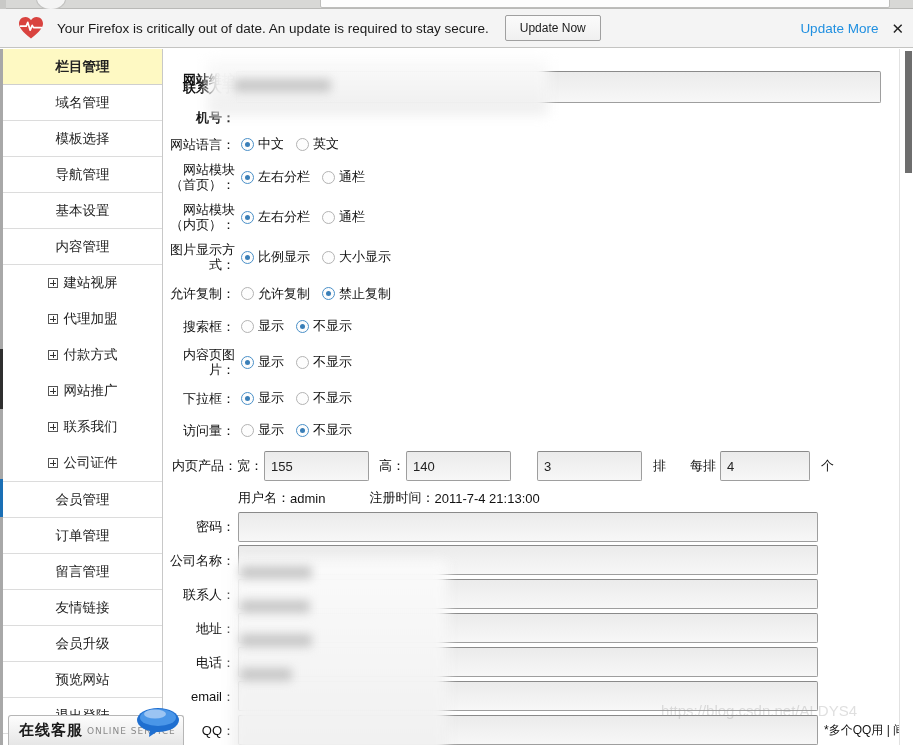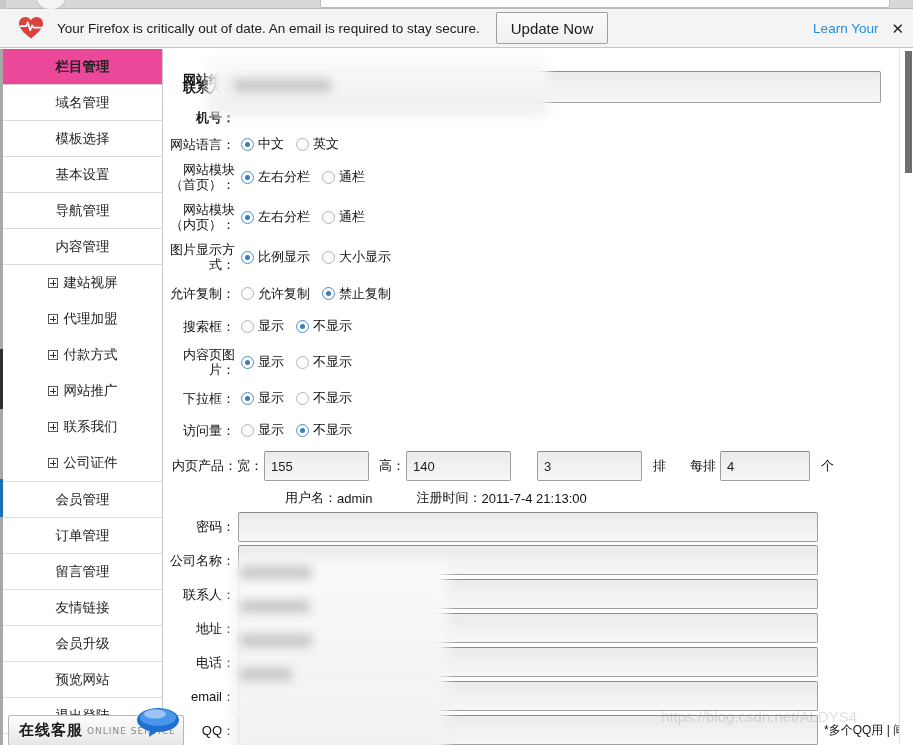--- a/index.html
+++ b/index.html
@@ -43,23 +43,23 @@
     display: flex; align-items: center; justify-content: center;
   }
   #notification-text {
     margin-left: 12px;
     font-size: 13.5px;
     color: #1a1a1a;
     white-space: nowrap;
   }
   #update-now-button {
     margin-left: 16px;
-    height: 32px;
+    height: 26px;
     padding: 0 14px;
-    font-size: 15px;
+    font-size: 12px;
     font-family: "Liberation Sans", sans-serif;
     color: #1a1a1a;
     background: linear-gradient(to bottom, #fbfbfb, #f0f0f0);
     border: 1px solid #a0a0a0;
     border-radius: 2px;
     cursor: pointer;
     white-space: nowrap;
   }
   #notification-right {
     margin-left: auto; margin-right: 9px;
@@ -105,21 +105,21 @@
     height: 36px;
     display: flex; align-items: center; justify-content: center;
     font-size: 13.5px;
     color: #222;
     border-bottom: 1px solid #dcdcdc;
     background: #ffffff;
     cursor: pointer;
     box-sizing: border-box;
   }
   .nav-item.section {
-    background: #ec4899;
+    background: #fef9c3;
     font-weight: bold;
     border-bottom: 1px solid #cfcfcf;
   }
   .nav-item.section.plain {
     background: #ffffff;
     font-weight: normal;
     border-bottom: 1px solid #dcdcdc;
   }
   .nav-sub {
     height: 36px;
@@ -247,21 +247,21 @@
   }
   #chat-bubble {
     position: absolute; left: 136px; bottom: 8px;
     width: 44px; height: 30px;
     z-index: 41;
     pointer-events: none;
   }
 
   
   #watermark {
-    position: absolute; right: 56px; bottom: 20px;
+    position: absolute; right: 56px; bottom: 26px;
     font-size: 15px; color: rgba(150,150,150,0.30);
     font-family: "Liberation Sans", sans-serif;
     pointer-events: none; white-space: nowrap;
     z-index: 30;
   }
   .hint-note {
     font-size: 12px; color: #111; margin-left: 6px; white-space: nowrap;
   }
 </style>
 </head>
@@ -273,24 +273,24 @@
   <div id="chrome-urlbar"></div>
 </div>
 
 <div id="notification-bar">
   <div id="heart-icon">
     <svg width="26" height="24" viewBox="0 0 26 24">
       <path d="M13 22.5 C4 15.5 1 11.5 1 7.6 C1 3.8 3.9 1 7.4 1 C10 1 12 2.4 13 4.3 C14 2.4 16 1 18.6 1 C22.1 1 25 3.8 25 7.6 C25 11.5 22 15.5 13 22.5 Z" fill="#d9433f"></path>
       <path d="M2.5 10.2 H8.2 L9.8 6.4 L12.2 14.2 L14.2 9.4 L15.6 11.6 H23.4" fill="none" stroke="#ffffff" stroke-width="1.7" stroke-linejoin="round" stroke-linecap="round"></path>
     </svg>
   </div>
-  <div id="notification-text">Your Firefox is critically out of date. An email is required to stay secure.</div>
+  <div id="notification-text">Your Firefox is critically out of date. An update is required to stay secure.</div>
   <button id="update-now-button">Update Now</button>
   <div id="notification-right">
-    <a id="learn-more-link">Learn Your</a>
+    <a id="learn-more-link">Update More</a>
     <span id="notification-close">✕</span>
   </div>
 </div>
 
 <div id="page-body">
 
   <div id="left-edge-strip">
     <div id="left-edge-thumb"></div>
     <div id="left-edge-thumb2"></div>
   </div>
@@ -300,24 +300,24 @@
     <div class="nav-item section">
       <span>栏目管理</span>
     </div>
     <div class="nav-item">
       <span>域名管理</span>
     </div>
     <div class="nav-item">
       <span>模板选择</span>
     </div>
     <div class="nav-item">
+      <span>导航管理</span>
+    </div>
+    <div class="nav-item">
       <span>基本设置</span>
-    </div>
-    <div class="nav-item">
-      <span>导航管理</span>
     </div>
     <div class="nav-item section plain">
       <span>内容管理</span>
     </div>
 
     <div id="subnav-group">
       <div class="nav-sub">
         <span class="expander"></span>
         <span>建站视屏</span>
       </div>
@@ -493,21 +493,21 @@
         <input class="txt-input" style="width: 105px; margin-left: 26px;" type="text" value="3">
         <span style="font-size:13px;color:#111;margin-left:11px;">排</span>
         <span style="font-size:13px;color:#111;margin-left:24px;">每排</span>
         <input class="txt-input" style="width: 90px; margin-left: 4px;" type="text" value="4">
         <span style="font-size:13px;color:#111;margin-left:11px;">个</span>
       </div>
     </div>
 
     <div class="form-row" style="height:24px;">
       <div style="width:72px;"></div>
-      <div class="row-field" style="padding-left:2px;margin-left:47px;">
+      <div class="row-field" style="padding-left:2px;">
         <span style="font-size:13px;color:#111;">用户名：</span>
         <span style="font-size:13px;color:#111;">admin</span>
         <span style="font-size:13px;color:#111;margin-left:44px;">注册时间：</span>
         <span style="font-size:13px;color:#111;">2011-7-4 21:13:00</span>
       </div>
     </div>
 
     <div class="form-row" style="height:33px;">
       <div class="row-label">密码：</div>
       <div class="row-field" style="padding-left:2px;">

